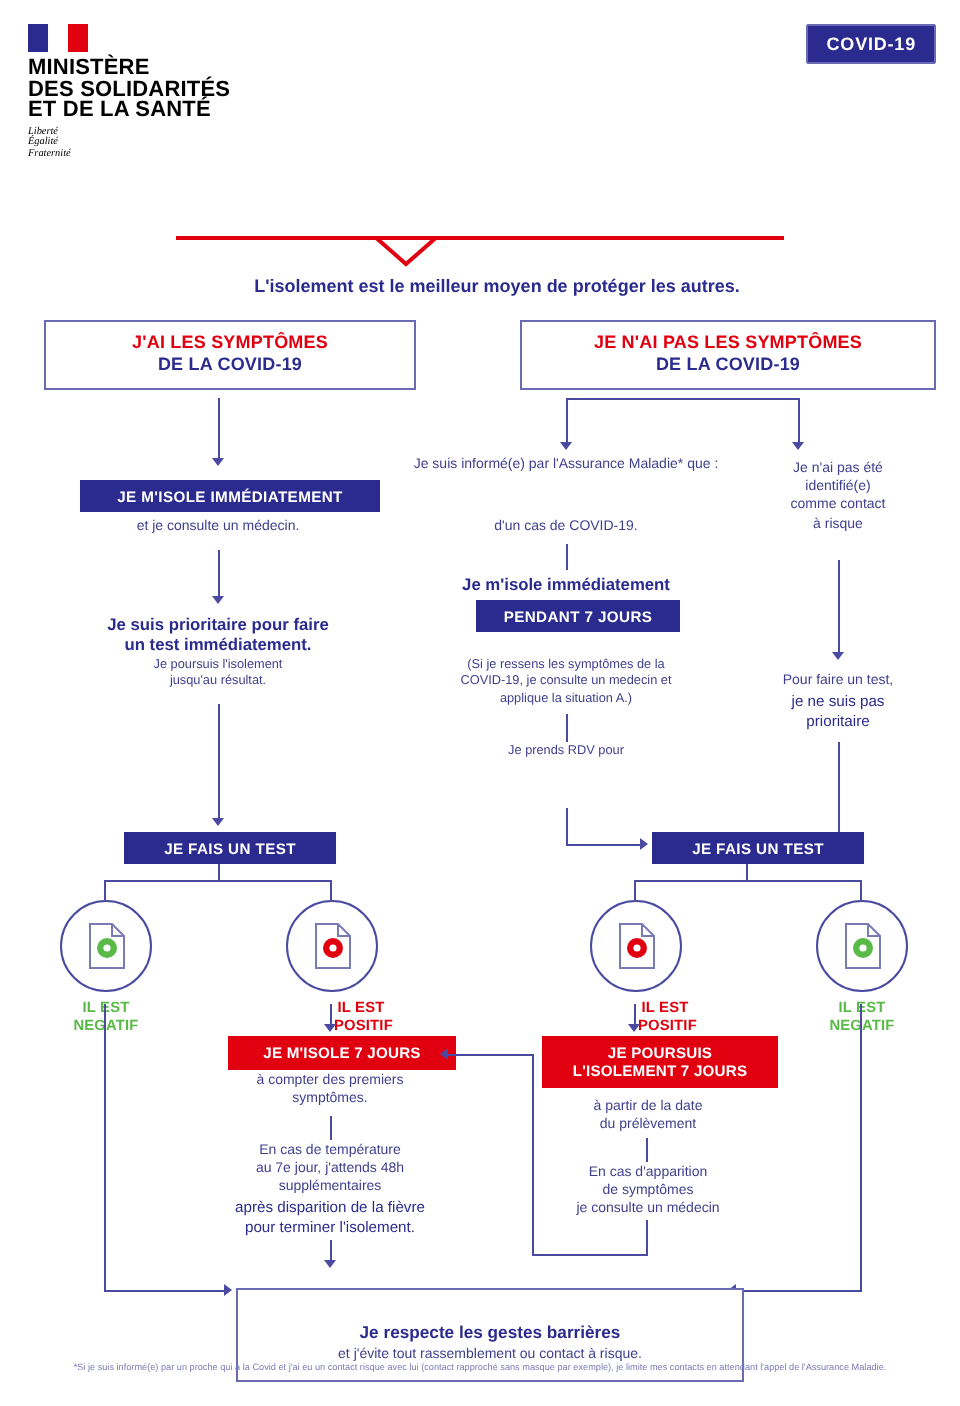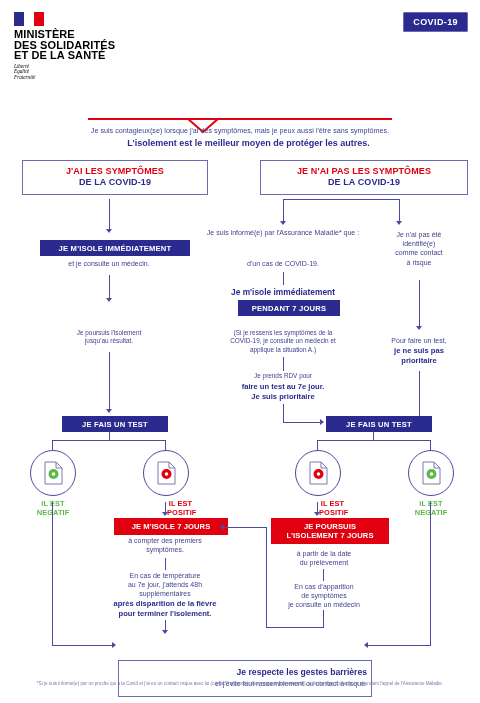--- a/index.html
+++ b/index.html
@@ -58,21 +58,21 @@
   .redbox{
     position:absolute;background:#e1000f;color:#fff;font-weight:bold;
     text-align:center;font-size:7.6px;letter-spacing:.1px;padding:3.5px 6px;
     line-height:9.5px;
   }
 
   .txt{position:absolute;text-align:center;color:#3f3f8f;}
   .t-reg{font-size:7px;line-height:9.2px;}
   .t-sm{font-size:6.4px;line-height:8.4px;}
   .t-bold{font-size:8.4px;line-height:10.4px;font-weight:bold;color:#2b2b8f;}
-  .t-bold-sm{font-size:7.6px;line-height:9.6px;font-weight:bold;color:#2b2b8f;}
+  .t-bold-sm{font-size:7.6px;line-height:9.6px;font-weight:normal;color:#2b2b8f;}
 
   
   .vline{position:absolute;width:1.3px;background:#4a4aa0;}
   .hline{position:absolute;height:1.3px;background:#4a4aa0;}
   .arrow-d{
     position:absolute;width:0;height:0;
     border-left:3.2px solid transparent;border-right:3.2px solid transparent;
     border-top:4.2px solid #4a4aa0;
   }
   .arrow-r{
@@ -119,21 +119,20 @@
 Égalité
 Fraternité</div>
   </div>
 
   <div class="covid-badge">COVID-19</div>
 
   <div class="title-rule"></div>
   <svg class="title-arrow" width="34" height="16" viewBox="0 0 34 16">
     <polyline points="1,0 17,14 33,0" fill="none" stroke="#e1000f" stroke-width="2"></polyline>
   </svg>
-  <div class="sub1">Je suis contagieux(se) lorsque j'ai des symptômes, mais je peux aussi l'être sans symptômes.</div>
   <div class="sub2">L'isolement est le meilleur moyen de protéger les autres.</div>
 
   <div class="hbox" style="left:22px;top:160px;width:176px;">
     <div class="l1">J'AI LES SYMPTÔMES</div>
     <div class="l2">DE LA COVID-19</div>
   </div>
   <div class="hbox" style="left:260px;top:160px;width:198px;">
     <div class="l1">JE N'AI PAS LES SYMPTÔMES</div>
     <div class="l2">DE LA COVID-19</div>
   </div>
@@ -145,20 +144,22 @@
   <div class="vline" style="left:283px;top:199px;height:24px;"></div>
   <div class="arrow-d" style="left:280px;top:221px;"></div>
   <div class="vline" style="left:399px;top:199px;height:24px;"></div>
   <div class="arrow-d" style="left:396px;top:221px;"></div>
 
   <div class="navybox" style="left:40px;top:240px;width:138px;">JE M'ISOLE IMMÉDIATEMENT</div>
   <div class="txt t-reg" style="left:30px;top:259px;width:158px;white-space:pre-line;">et je consulte un médecin.</div>
   <div class="vline" style="left:109px;top:275px;height:24px;"></div>
   <div class="arrow-d" style="left:106px;top:298px;"></div>
 
+  <div class="txt t-bold" style="left:20px;top:307px;width:178px;white-space:pre-line;">Je suis prioritaire pour faire
+un test immédiatement.</div>
   <div class="txt t-sm" style="left:20px;top:329px;width:178px;white-space:pre-line;">Je poursuis l'isolement
 jusqu'au résultat.</div>
 
   <div class="vline" style="left:109px;top:352px;height:58px;"></div>
   <div class="arrow-d" style="left:106px;top:409px;"></div>
 
   <div class="navybox" style="left:62px;top:416px;width:94px;">JE FAIS UN TEST</div>
 
   <div class="vline" style="left:109px;top:432px;height:9px;"></div>
   <div class="hline" style="left:52px;top:440px;width:114px;"></div>
@@ -196,22 +197,20 @@
 
   <div class="txt t-bold" style="left:198px;top:287px;width:170px;">Je m'isole immédiatement</div>
   <div class="navybox" style="left:238px;top:300px;width:90px;">PENDANT 7 JOURS</div>
   <div class="txt t-sm" style="left:198px;top:329px;width:170px;white-space:pre-line;">(Si je ressens les symptômes de la
 COVID-19, je consulte un medecin et
 applique la situation A.)</div>
 
   <div class="vline" style="left:283px;top:357px;height:14px;"></div>
 
   <div class="txt t-sm" style="left:198px;top:372px;width:170px;">Je prends RDV pour</div>
-  <div class="txt t-bold-sm" style="left:198px;top:382px;width:170px;white-space:pre-line;">faire un test au 7e jour.
-Je suis prioritaire</div>
 
   <div class="vline" style="left:283px;top:404px;height:19px;"></div>
   <div class="hline" style="left:283px;top:422px;width:38px;"></div>
   <div class="arrow-r" style="left:320px;top:419px;"></div>
 
   <div class="txt t-reg" style="left:370px;top:230px;width:98px;white-space:pre-line;">Je n'ai pas été
 identifié(e)
 comme contact
 à risque</div>
 
@@ -296,20 +295,20 @@
   <div class="txt t-reg" style="left:266px;top:582px;width:116px;white-space:pre-line;">En cas d'apparition
 de symptômes
 je consulte un médecin</div>
 
   <div class="vline" style="left:323px;top:610px;height:18px;"></div>
   <div class="hline" style="left:266px;top:627px;width:58px;"></div>
   <div class="vline" style="left:266px;top:528px;height:100px;"></div>
   <div class="hline" style="left:224px;top:527px;width:43px;"></div>
   <div class="arrow-l" style="left:220px;top:524px;"></div>
 
-  <div class="hbox" style="left:118px;top:660px;width:244px;padding:6px 4px 7px;text-align:right;">
+  <div class="hbox" style="left:118px;top:644px;width:244px;padding:16px 4px 7px;">
     <div style="font-size:8.6px;font-weight:bold;color:#2b2b8f;line-height:11px;">Je respecte les gestes barrières</div>
     <div style="font-size:7px;color:#3f3f8f;line-height:9.5px;margin-top:1px;">et j'évite tout rassemblement ou contact à risque.</div>
   </div>
 
   <div class="footnote">*Si je suis informé(e) par un proche qui a la Covid et j'ai eu un contact risque avec lui (contact rapproché sans masque par exemple), je limite mes contacts en attendant l'appel de l'Assurance Maladie.</div>
 
 </div>
 
 </body></html>

